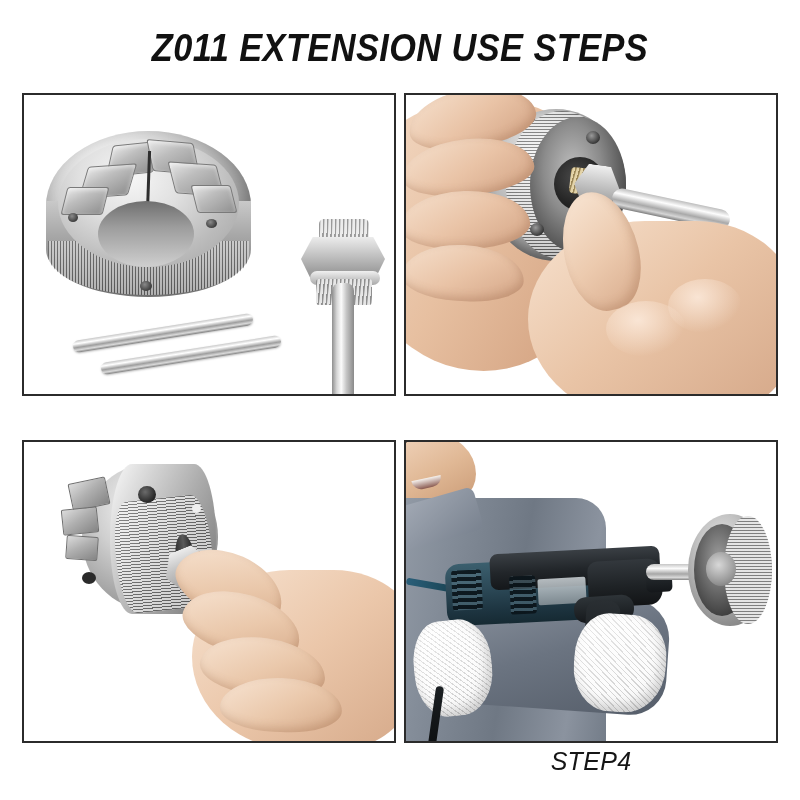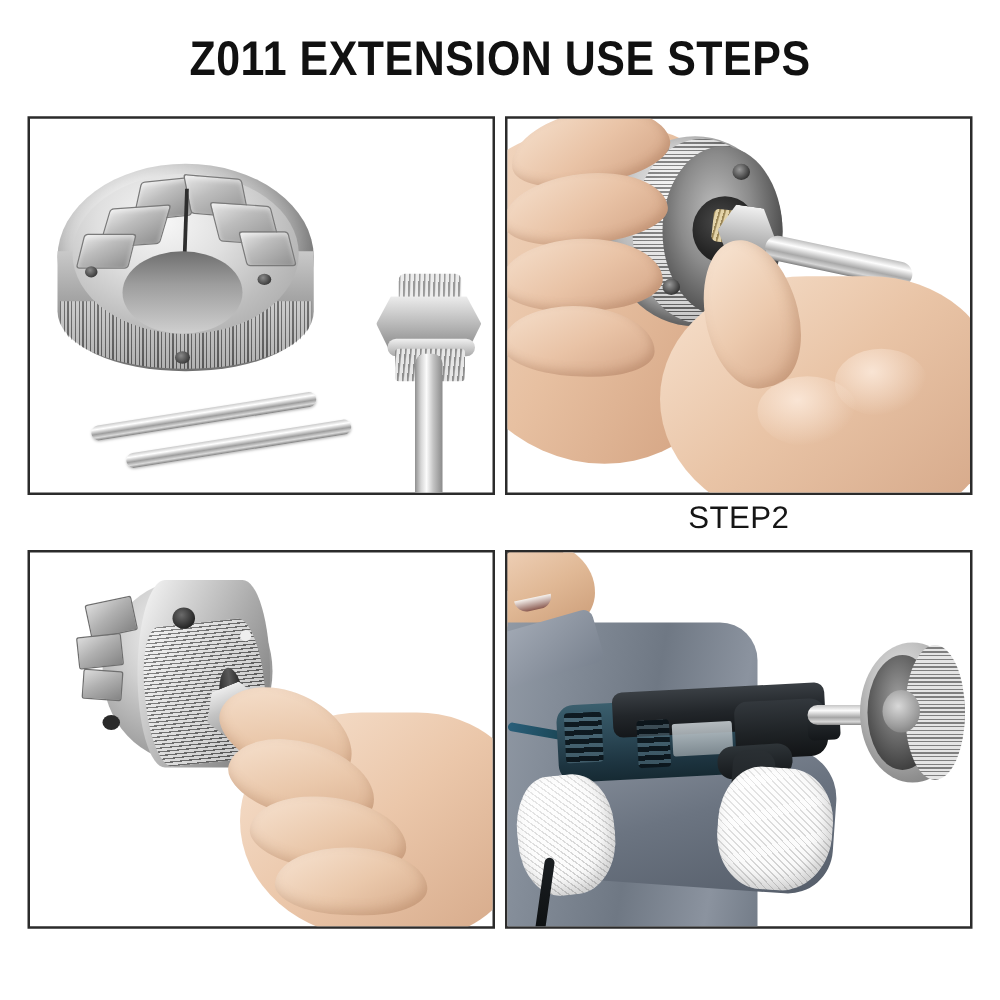--- a/index.html
+++ b/index.html
@@ -15,20 +15,21 @@
     font-family: "Liberation Sans", sans-serif;
     position: relative;
   }
 
   .page {
     position: absolute;
     left: 0; top: 0;
     width: 800px;
     height: 800px;
     background: #ffffff;
+    font-style: italic;
   }
 
   
   .title {
     position: absolute;
     left: 0;
     top: 26px;
     width: 800px;
     text-align: center;
     font-family: "Liberation Sans Narrow", "Liberation Sans", sans-serif;
@@ -651,21 +652,20 @@
           <div class="s2-fing f3"></div>
           <div class="s2-fing f4"></div>
           <div class="s2-nut"></div>
           <div class="s2-shaft"></div>
           <div class="s2-palm-r"></div>
           <div class="s2-thumb"></div>
           <div class="s2-knuck k1"></div>
           <div class="s2-knuck k2"></div>
         </div>
       </div>
-      <div class="step-label">STEP2</div>
     </div>
 
     <div class="cell c2">
       <div class="panel">
         <div class="scene">
           <div class="s3-chuck-face"></div>
           <div class="s3-jaw a"></div>
           <div class="s3-jaw b"></div>
           <div class="s3-jaw c"></div>
           <div class="s3-body"></div>
@@ -708,16 +708,17 @@
           <div class="s4-glove g-right"></div>
           <div class="s4-cord"></div>
           <div class="s4-rod"></div>
           <div class="s4-rod-nut"></div>
           <div class="s4-chuck-out"></div>
           <div class="s4-chuck-dark"></div>
           <div class="s4-chuck-ring"></div>
           <div class="s4-chuck-hub"></div>
         </div>
       </div>
+      <div class="step-label">STEP4</div>
     </div>
 
   </div>
 </div>
 
 </body></html>

